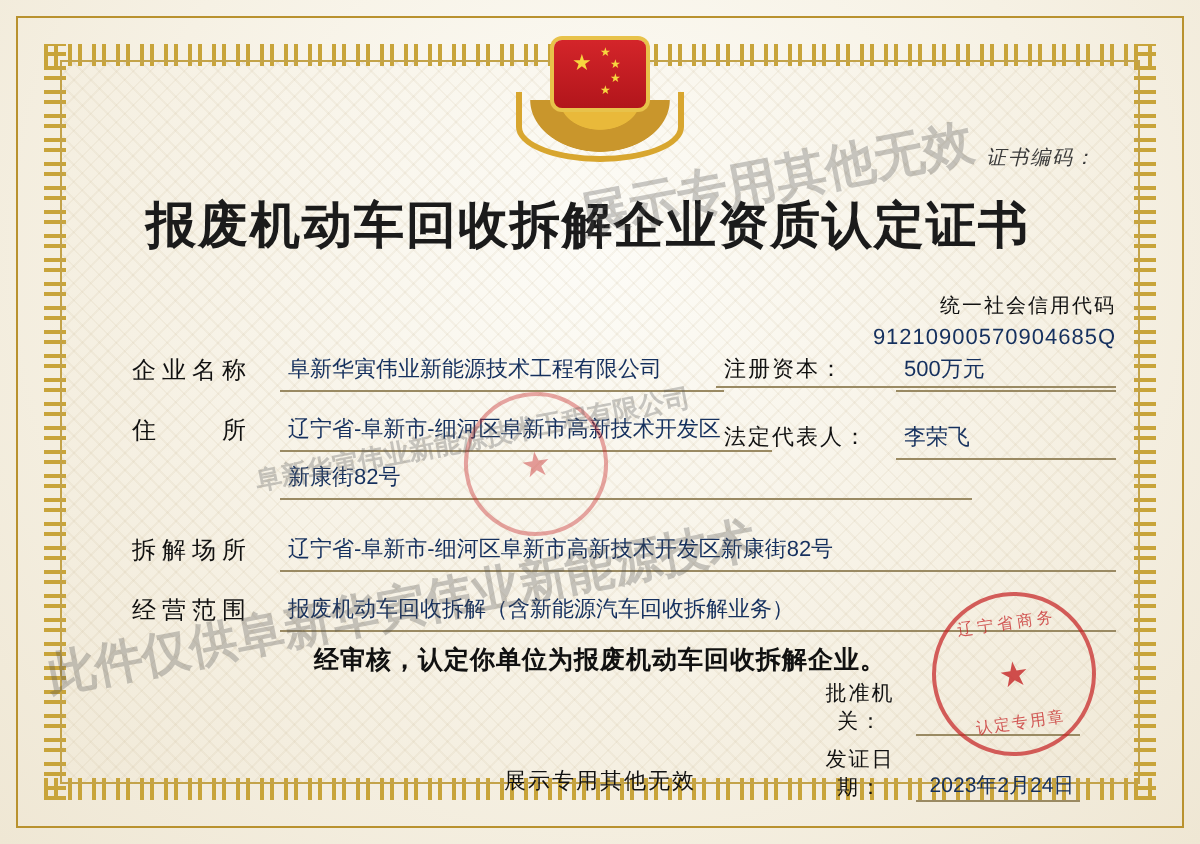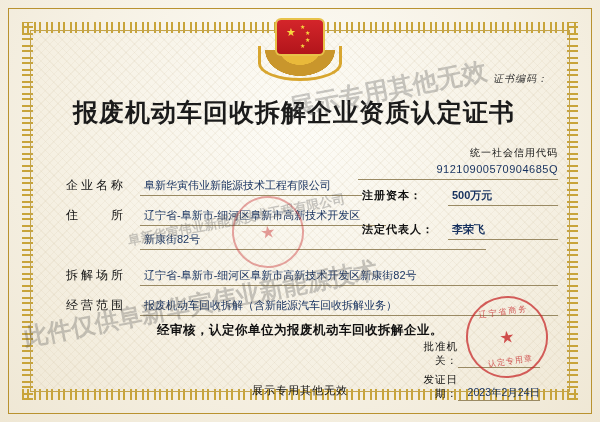--- a/index.html
+++ b/index.html
@@ -92,27 +92,27 @@
     min-height:15px;line-height:15px;color:#15305e;
   }
   .right-col{
     position:absolute;right:42px;top:148px;width:196px;font-size:11px;
   }
   .rrow{display:flex;align-items:flex-start;margin-bottom:12px;}
   .rlbl{flex:0 0 86px;letter-spacing:1px;color:#111;line-height:15px;}
   .rval{flex:1;border-bottom:1px solid #9a8a63;padding:0 2px 2px 4px;line-height:15px;color:#15305e;}
   .code-row{position:absolute;right:42px;top:146px;width:200px;text-align:right;}
   .code-title{font-size:10px;color:#111;letter-spacing:1px;}
-  .code-val{font-size:11px;color:#15305e;letter-spacing:.5px;margin-top:3px;border-bottom:1px solid #9a8a63;padding-bottom:4px;}
+  .code-val{font-size:11px;color:#15305e;letter-spacing:.5px;margin-top:3px;border-bottom:1px solid #9a8a63;padding-bottom:18px;}
   .statement{
     position:absolute;left:0;right:0;top:322px;text-align:center;
     font-size:12.5px;color:#111;font-weight:bold;letter-spacing:.5px;
   }
   .approve{
-    position:absolute;right:60px;top:340px;font-size:10.5px;color:#111;text-align:right;
+    position:absolute;right:60px;top:340px;font-size:10.5px;color:#111;text-align:center;
   }
   .approve .line{display:flex;margin-bottom:5px;align-items:flex-end;}
   .approve .k{flex:0 0 56px;letter-spacing:1px;}
   .approve .v{flex:1;border-bottom:1px solid #9a8a63;min-width:78px;padding-left:4px;color:#15305e;}
   .footer{
     position:absolute;left:0;right:0;bottom:24px;text-align:center;
     font-size:11px;color:#111;letter-spacing:1px;
   }
   
   .seal{
@@ -196,21 +196,21 @@
       <div class="lbl">拆解场所</div>
       <div class="val">辽宁省-阜新市-细河区阜新市高新技术开发区新康街82号</div>
     </div>
 
     <div class="row">
       <div class="lbl">经营范围</div>
       <div class="val">报废机动车回收拆解（含新能源汽车回收拆解业务）</div>
     </div>
   </div>
 
-  <div class="right-col" style="top:188px;font-weight:bold;">
+  <div class="right-col" style="top:178px;">
     <div class="rrow">
       <div class="rlbl">注册资本：</div>
       <div class="rval">500万元</div>
     </div>
     <div class="rrow" style="margin-top:16px;">
       <div class="rlbl">法定代表人：</div>
       <div class="rval">李荣飞</div>
     </div>
   </div>
 

